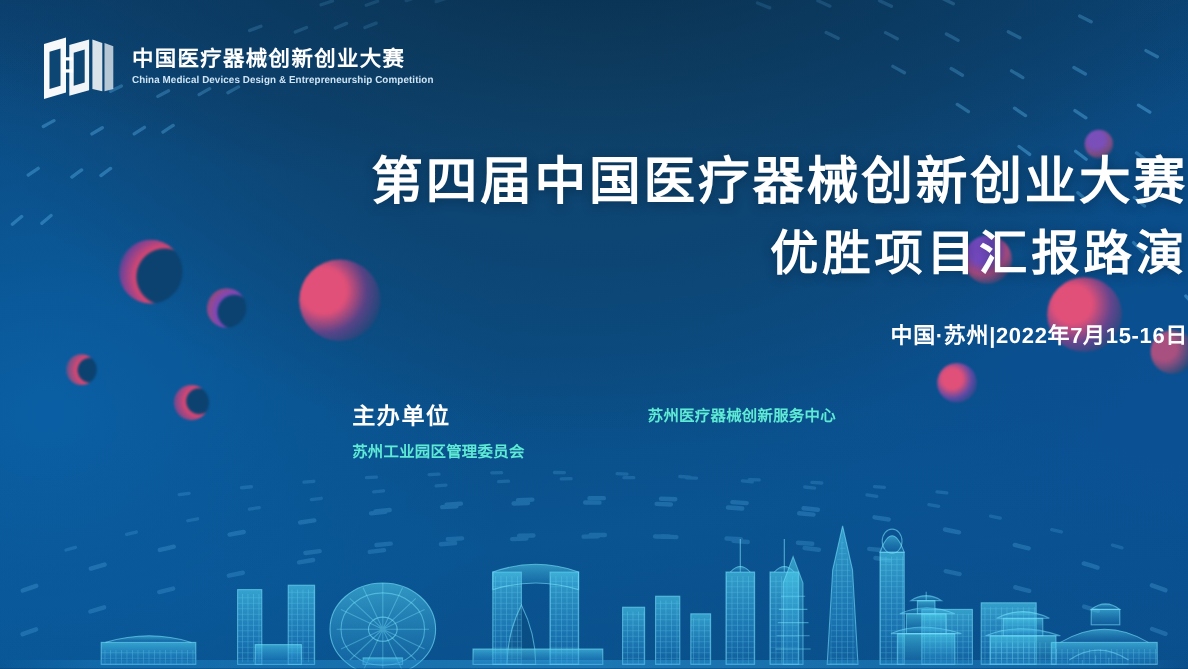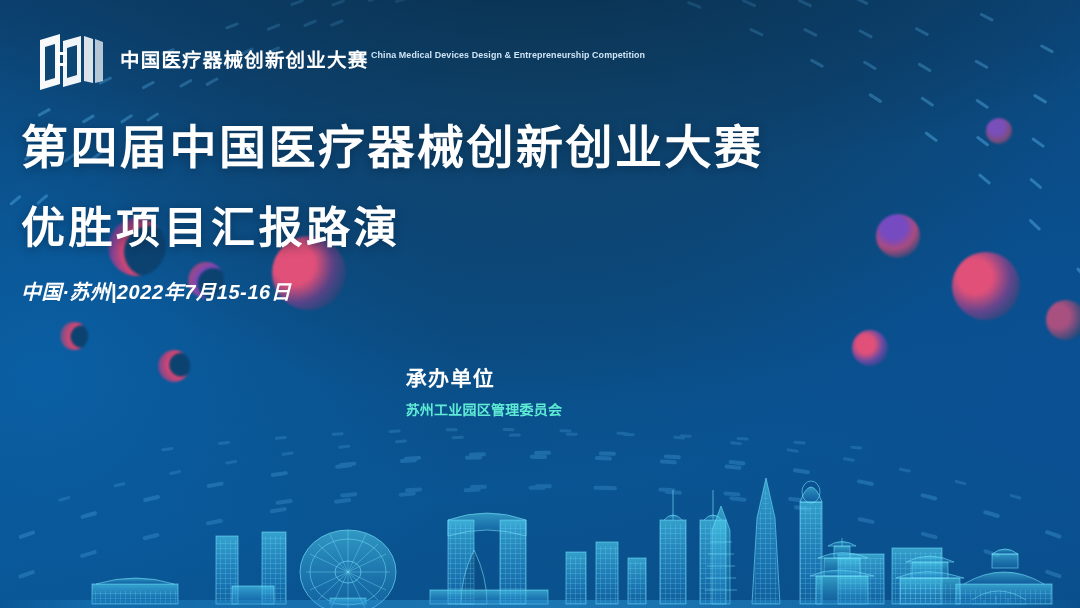--- a/index.html
+++ b/index.html
@@ -57,21 +57,21 @@
   
   .logo-lockup {
     position: absolute;
     left: 36px;
     top: 26px;
     display: flex;
     align-items: center;
     gap: 14px;
   }
   .logo-mark { width: 70px; height: 70px; flex: 0 0 auto; }
-  .logo-text { display: flex; flex-direction: row; gap: 3px; }
+  .logo-text { display: flex; flex-direction: column; gap: 3px; }
   .logo-cn {
     color: #ffffff;
     font-size: 19.5px;
     font-weight: 700;
     letter-spacing: 1.2px;
     line-height: 1;
     white-space: nowrap;
   }
   .logo-en {
     color: #cfe4f5;
@@ -81,51 +81,50 @@
     line-height: 1;
     white-space: nowrap;
     transform: scaleX(.97);
     transform-origin: left center;
   }
 
   
   .headline {
     position: absolute;
     left: 0; right: 0;
-    top: 122px;
-    text-align: left;
+    top: 139px;
+    text-align: right;
     padding-left: 21px;
   }
   .title-line-1 {
     color: #ffffff;
     font-size: 47px;
     font-weight: 700;
     letter-spacing: 2.5px;
     line-height: 1.12;
     white-space: nowrap;
     text-shadow: 0 2px 10px rgba(4,28,52,.45);
   }
   .title-line-2 {
     color: #ffffff;
     font-size: 44px;
     font-weight: 700;
     letter-spacing: 3.5px;
     line-height: 1.12;
-    margin-top: 28px;
+    margin-top: 14px;
     white-space: nowrap;
     text-shadow: 0 2px 10px rgba(4,28,52,.45);
   }
   .subline {
     color: #ffffff;
     font-size: 20px;
     font-weight: 700;
     letter-spacing: .6px;
-    margin-top: 24px;
-    white-space: nowrap;
-    font-style: italic;
+    margin-top: 34px;
+    white-space: nowrap;
   }
 
   
   .orgs {
     position: absolute;
     left: 0; right: 0;
     top: 366px;
     display: flex;
     justify-content: center;
     gap: 112px;
@@ -428,20 +427,21 @@
   </div>
 
   <div class="headline">
     <div class="title-line-1">第四届中国医疗器械创新创业大赛</div>
     <div class="title-line-2">优胜项目汇报路演</div>
     <div class="subline">中国·苏州|2022年7月15-16日</div>
   </div>
 
   <div class="orgs">
     <div class="org-col">
-      <div class="org-head">承办单位</div>
+      <div class="org-head">主办单位</div>
       <div class="org-line">苏州工业园区管理委员会</div>
     </div>
     <div class="org-col">
+      <div class="org-line">苏州医疗器械创新服务中心</div>
     </div>
   </div>
 
 </div>
 
 </body></html>

